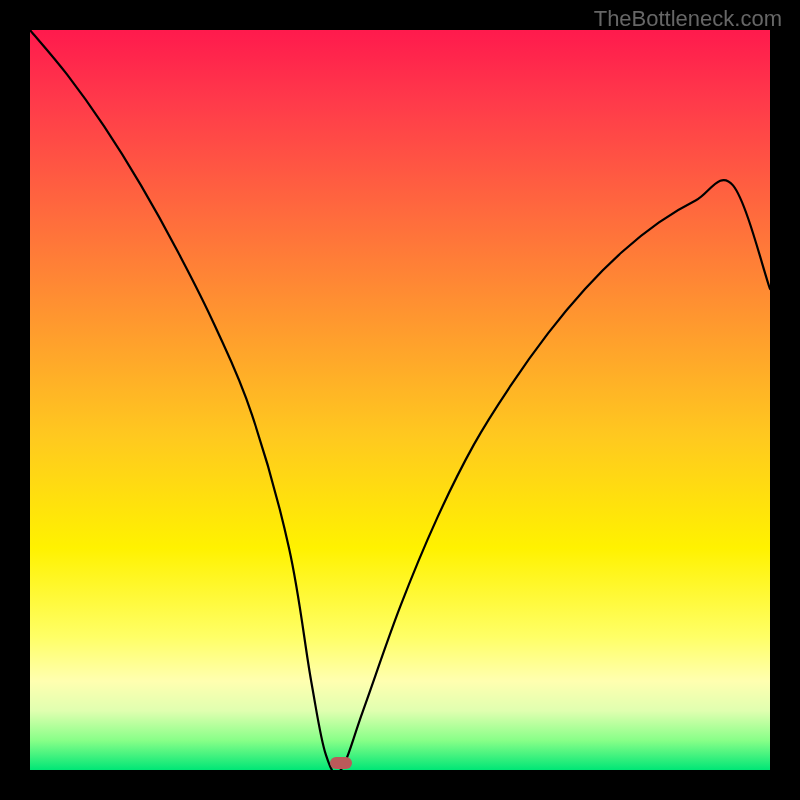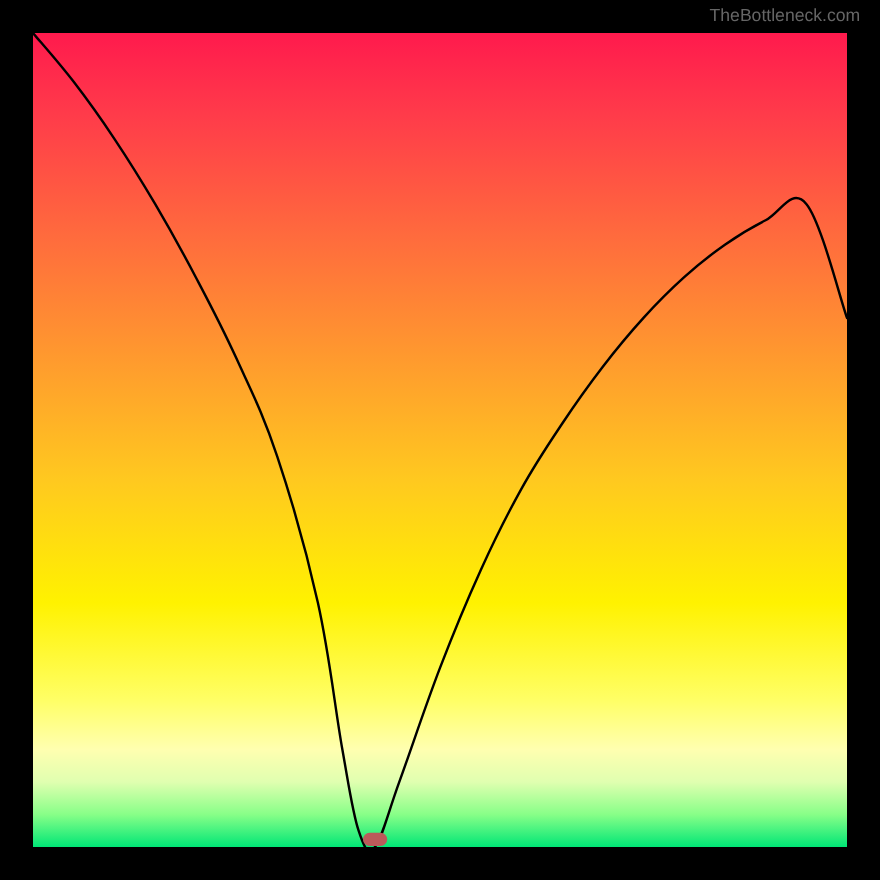--- a/index.html
+++ b/index.html
@@ -9,21 +9,21 @@
     height: 800px;
     background: #000;
     position: relative;
     font-family: Arial, sans-serif;
   }
   .watermark {
     position: absolute;
     top: 6px;
     right: 18px;
     color: #666;
-    font-size: 16px;
+    font-size: 22px;
     font-weight: 500;
     z-index: 10;
   }
   .plot-area {
     position: absolute;
     top: 30px;
     left: 30px;
     width: 740px;
     height: 740px;
   }

